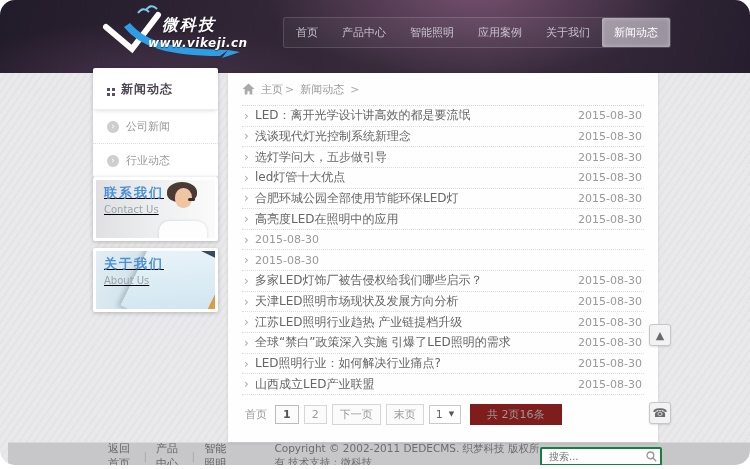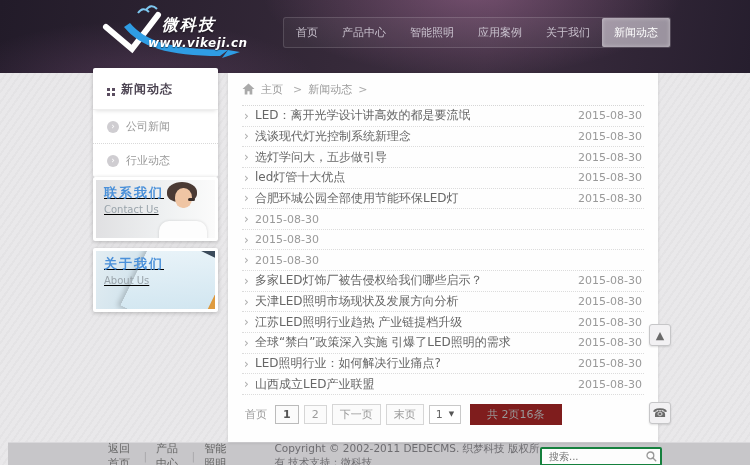--- a/index.html
+++ b/index.html
@@ -1,19 +1,19 @@
 <!DOCTYPE html>
 <html><head>
 <meta charset="utf-8">
 <style>
   * { margin:0; padding:0; box-sizing:border-box; }
   html,body { width:750px; height:469px; }
   body { font-family:"DejaVu Sans","Liberation Sans",sans-serif; }
   .page { position:relative; width:750px; height:465px; overflow:hidden;
-          background: repeating-linear-gradient(125deg,#e9e8ea 0px,#e9e8ea 4px,#e4e3e5 4px,#e4e3e5 6px); }
+          background: repeating-linear-gradient(125deg,#e9e8ea 0px,#e9e8ea 4px,#e4e3e5 4px,#e4e3e5 6px); border-radius: 15px; }
 
   
   .header { position:absolute; top:0; left:0; width:750px; height:73px; z-index:1;
     background:
       radial-gradient(ellipse 300px 120px at 63% -10%, rgba(196,128,178,0.40), transparent 70%),
       radial-gradient(ellipse 260px 90px at 18% 115%, rgba(150,100,150,0.28), transparent 70%),
       linear-gradient(100deg,#221b29 0%,#352939 45%,#3d2e40 65%,#261e2e 100%); }
   .logo { position:absolute; left:100px; top:5px; width:170px; height:62px; }
   .logo svg { position:absolute; left:0; top:0; }
   .logo-name { position:absolute; left:62px; top:10px; color:#fff; font-size:16px; font-weight:bold;
@@ -195,21 +195,21 @@
     </div>
   </div>
 
   <div class="main-card">
     <div class="breadcrumb">
       <svg width="13" height="12" viewBox="0 0 13 12">
         <path d="M6.5 0.5 L12.5 6 H10.3 V11.5 H7.6 V8.2 H5.4 V11.5 H2.7 V6 H0.5 Z" fill="#aaaaaa"></path>
       </svg>
       <span style="display:flex;gap:6px;align-items:center;">
 
-          <span style="display:flex;gap:10px;align-items:center;">
+          <span style="display:flex;gap:2px;align-items:center;">
             <span class="crumb">主页</span>
             <span class="crumb-sep">&gt;</span>
           </span>
 
           <span style="display:flex;gap:6px;align-items:center;">
             <span class="crumb">新闻动态</span>
             <span class="crumb-sep">&gt;</span>
           </span>
         </span>
     </div>
@@ -241,20 +241,21 @@
         </div>
 
         <div class="news-row">
           <span class="news-bullet">›</span>
           <span class="news-title">合肥环城公园全部使用节能环保LED灯</span>
           <span class="news-date">2015-08-30</span>
         </div>
 
         <div class="news-row">
           <span class="news-bullet">›</span>
+          <span class="news-title">高亮度LED在照明中的应用</span>
           <span class="news-date">2015-08-30</span>
         </div>
 
         <div class="news-row">
           <span class="news-bullet">›</span>
           <span class="news-date">2015-08-30</span>
         </div>
 
         <div class="news-row">
           <span class="news-bullet">›</span>

